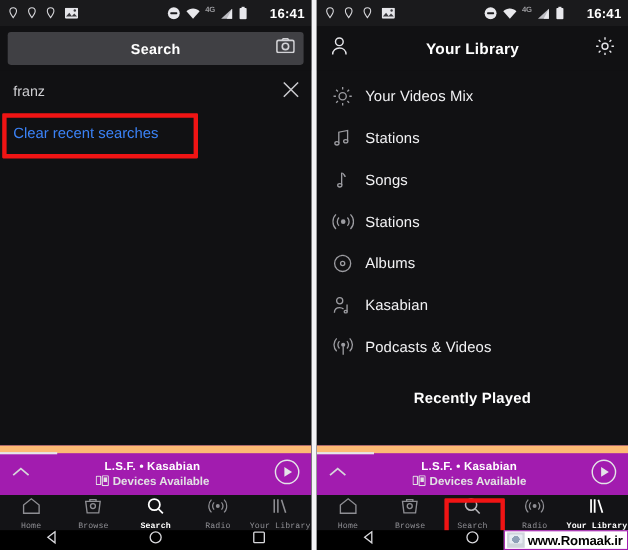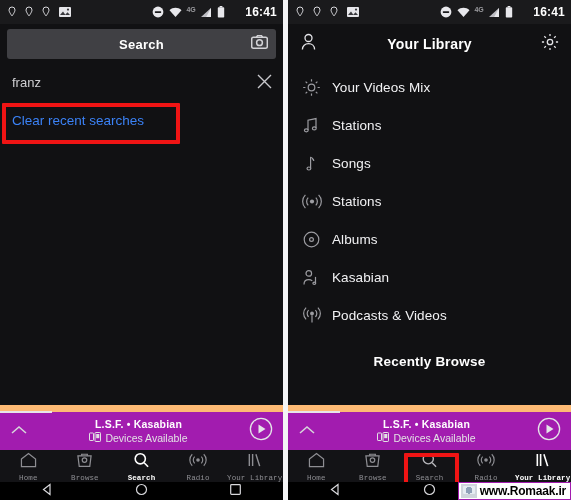--- a/index.html
+++ b/index.html
@@ -79,21 +79,21 @@
 
   
   .player {
     position: absolute; left: 0; bottom: 50px; width: 283px; height: 45px;
     background: #a21caf; border-top: 7px solid #fdba74;
   }
   .progress { position: absolute; top: -1px; left: 0; height: 2px; width: 52px; background: #e6e6e8; }
   .player-inner { height: 100%; display: flex; align-items: center; padding: 0 10px; }
   .player-mid { flex: 1; text-align: center; }
   .p-title { color: #fff; font-size: 10.5px; font-weight: bold; letter-spacing: .2px; }
-  .p-sub { color: #e2e2e4; font-size: 10.5px; font-weight: normal; display: flex; align-items: center; justify-content: center; gap: 4px; margin-top: 2px;}
+  .p-sub { color: #e2e2e4; font-size: 10.5px; font-weight: bold; display: flex; align-items: center; justify-content: center; gap: 4px; margin-top: 2px;}
 
   
   .tabbar {
     position: absolute; left: 0; bottom: 18px; width: 283px; height: 32px;
     background: #131316; display: flex; align-items: flex-start;
   }
   .tab { flex: 1; display: flex; flex-direction: column; align-items: center; gap: 2px; padding-top: 2px; }
   .tab .tlabel { font-size: 7.5px; color: #8e8e93; letter-spacing: .1px; font-family: Liberation Mono, monospace; }
   .tab.active .tlabel { color: #fff; font-weight: bold; }
 
@@ -448,21 +448,21 @@
         <span class="ico">
           <svg width="20" height="19" viewBox="0 0 20 19">
               <circle cx="10" cy="7.5" r="1.9" fill="#9c9ca1"></circle>
               <path d="M10 9.4v7" stroke="#9c9ca1" stroke-width="1.2" fill="none"></path>
               <path d="M6.6 4.1a4.8 4.8 0 0 0 0 6.8M13.4 4.1a4.8 4.8 0 0 1 0 6.8" fill="none" stroke="#9c9ca1" stroke-width="1.2"></path>
               <path d="M4.1 1.6a8.3 8.3 0 0 0 0 11.8M15.9 1.6a8.3 8.3 0 0 1 0 11.8" fill="none" stroke="#9c9ca1" stroke-width="1.2"></path>
             </svg>
         </span>
         <span class="txt">Podcasts &amp; Videos</span>
       </div>
-      <div class="recently-played">Recently Browse</div>
+      <div class="recently-played">Recently Played</div>
     </div>
 
     <div class="player">
       <div class="progress"></div>
       <div class="player-inner">
         <span>
           <svg width="18" height="12" viewBox="0 0 18 12">
               <path d="M2 9l7-6 7 6" fill="none" stroke="#d6d6da" stroke-width="1.6"></path>
             </svg>
         </span>

